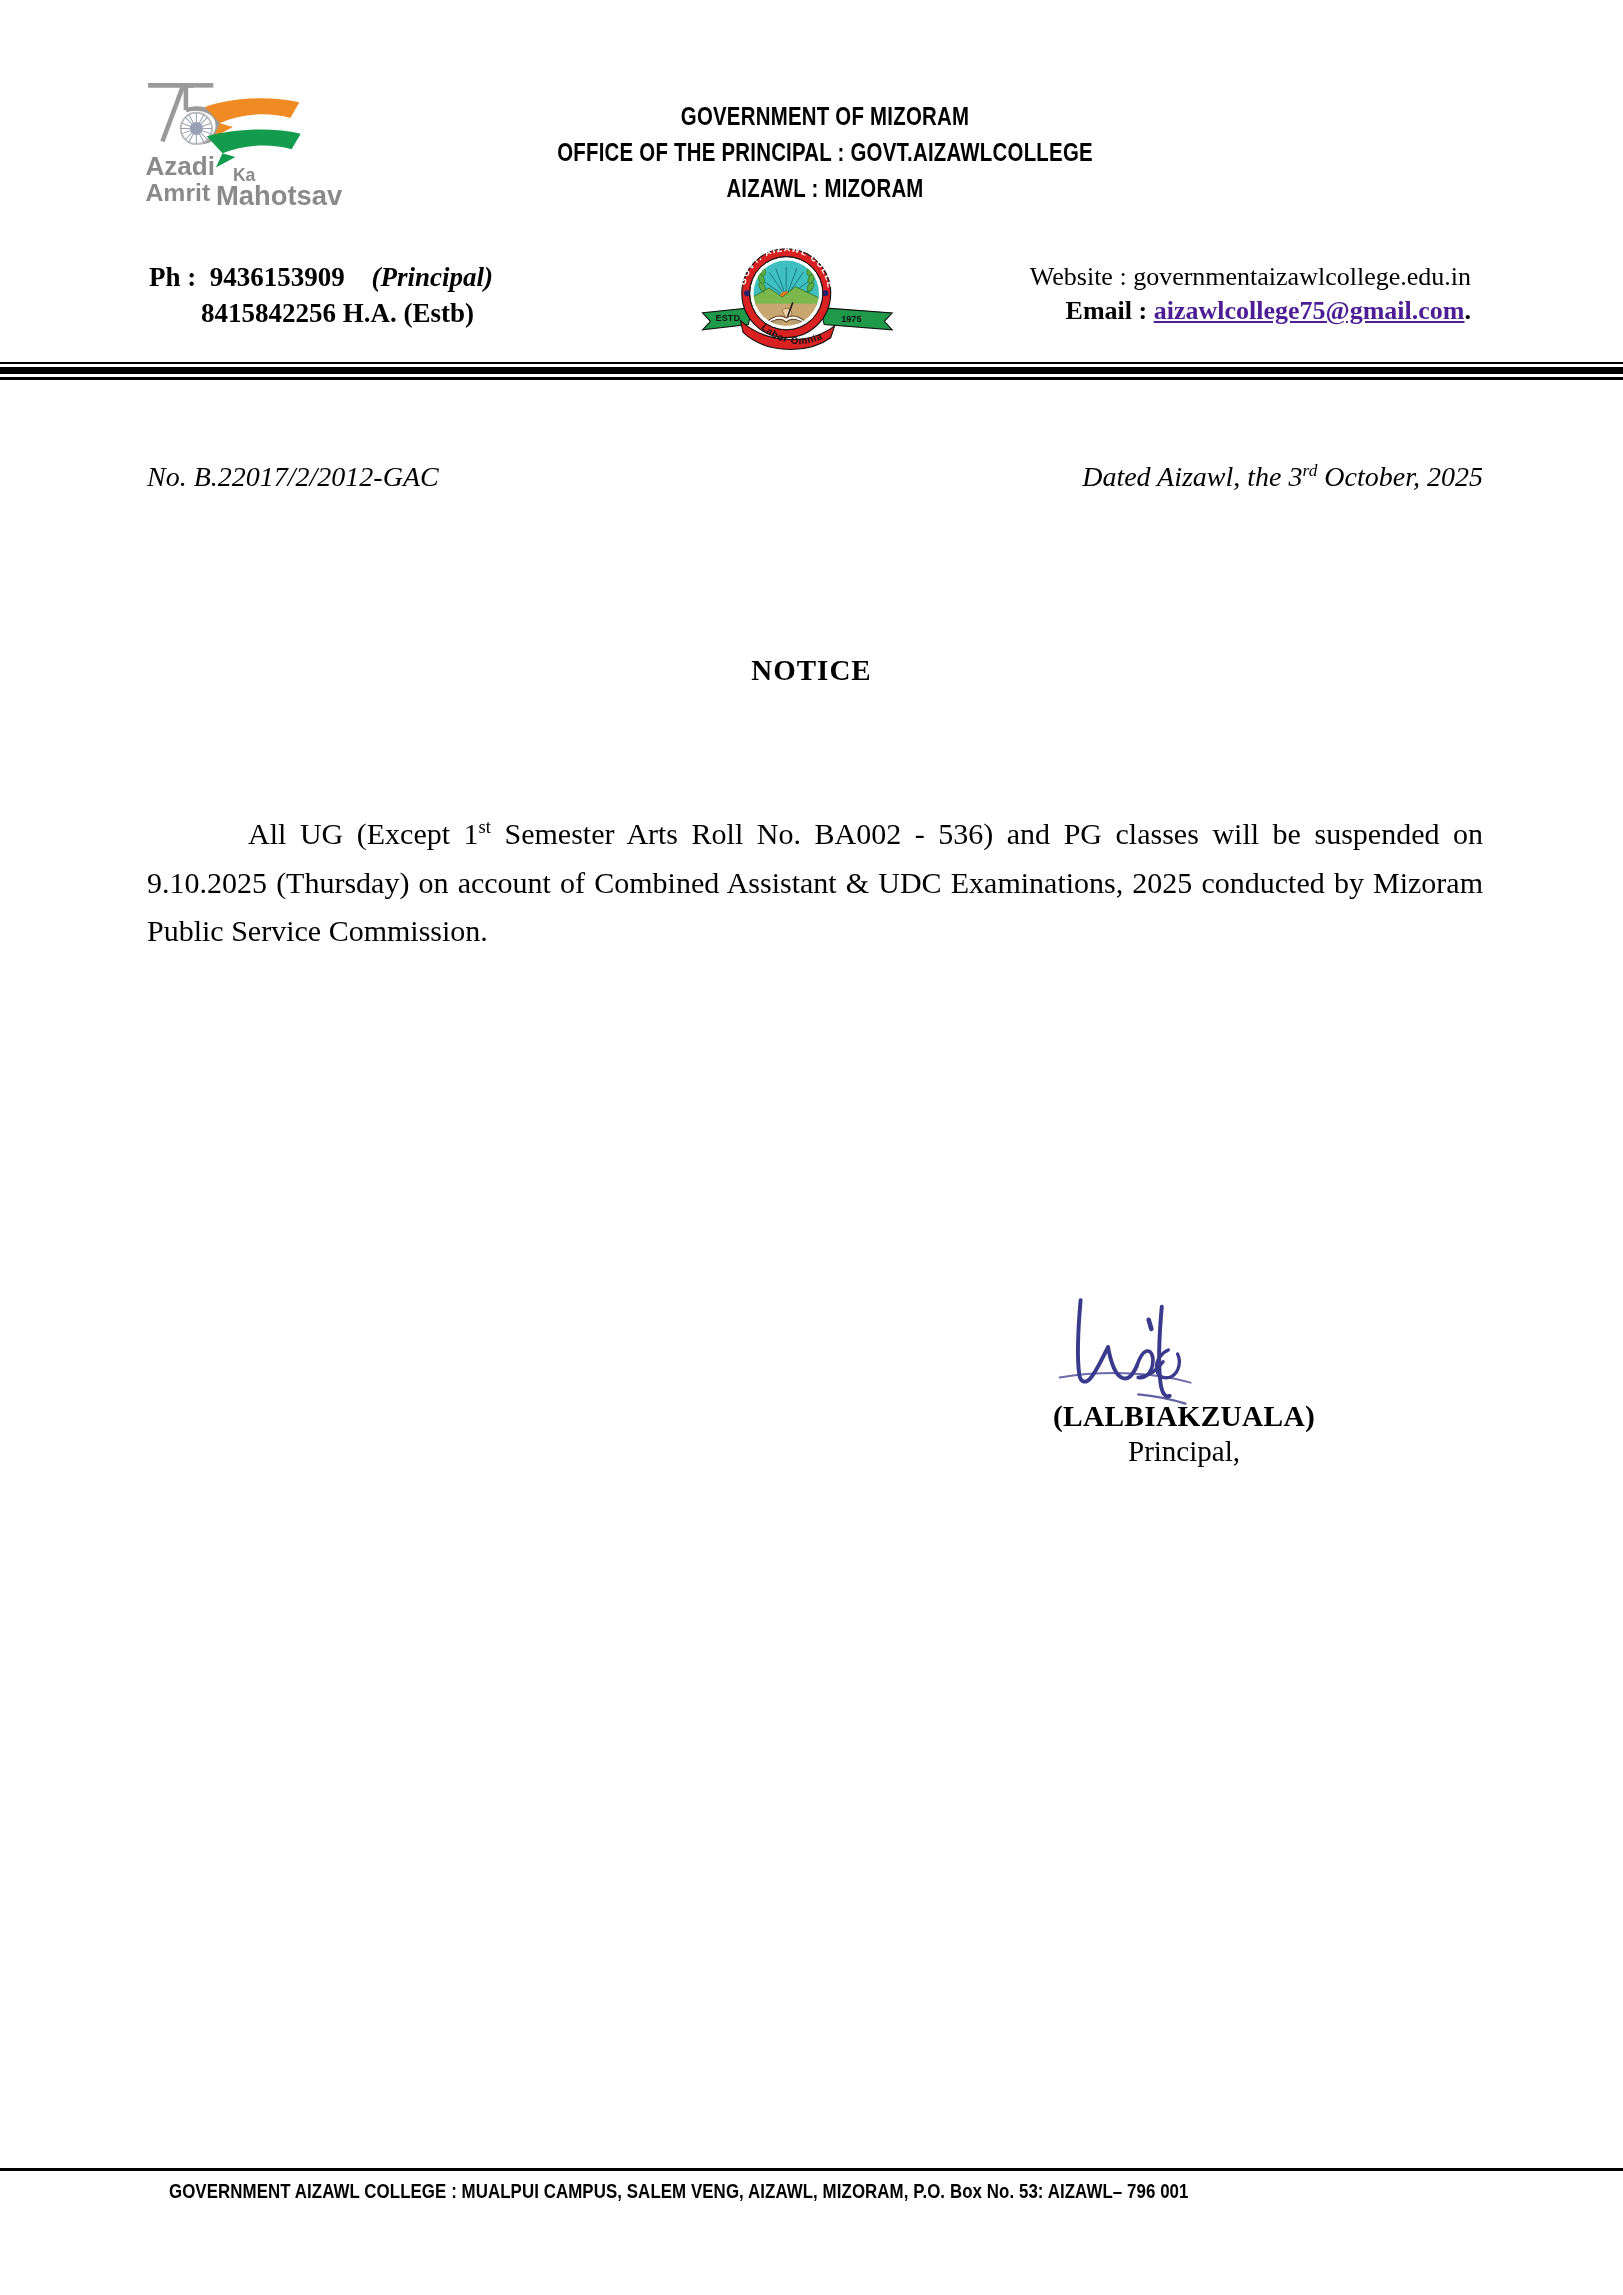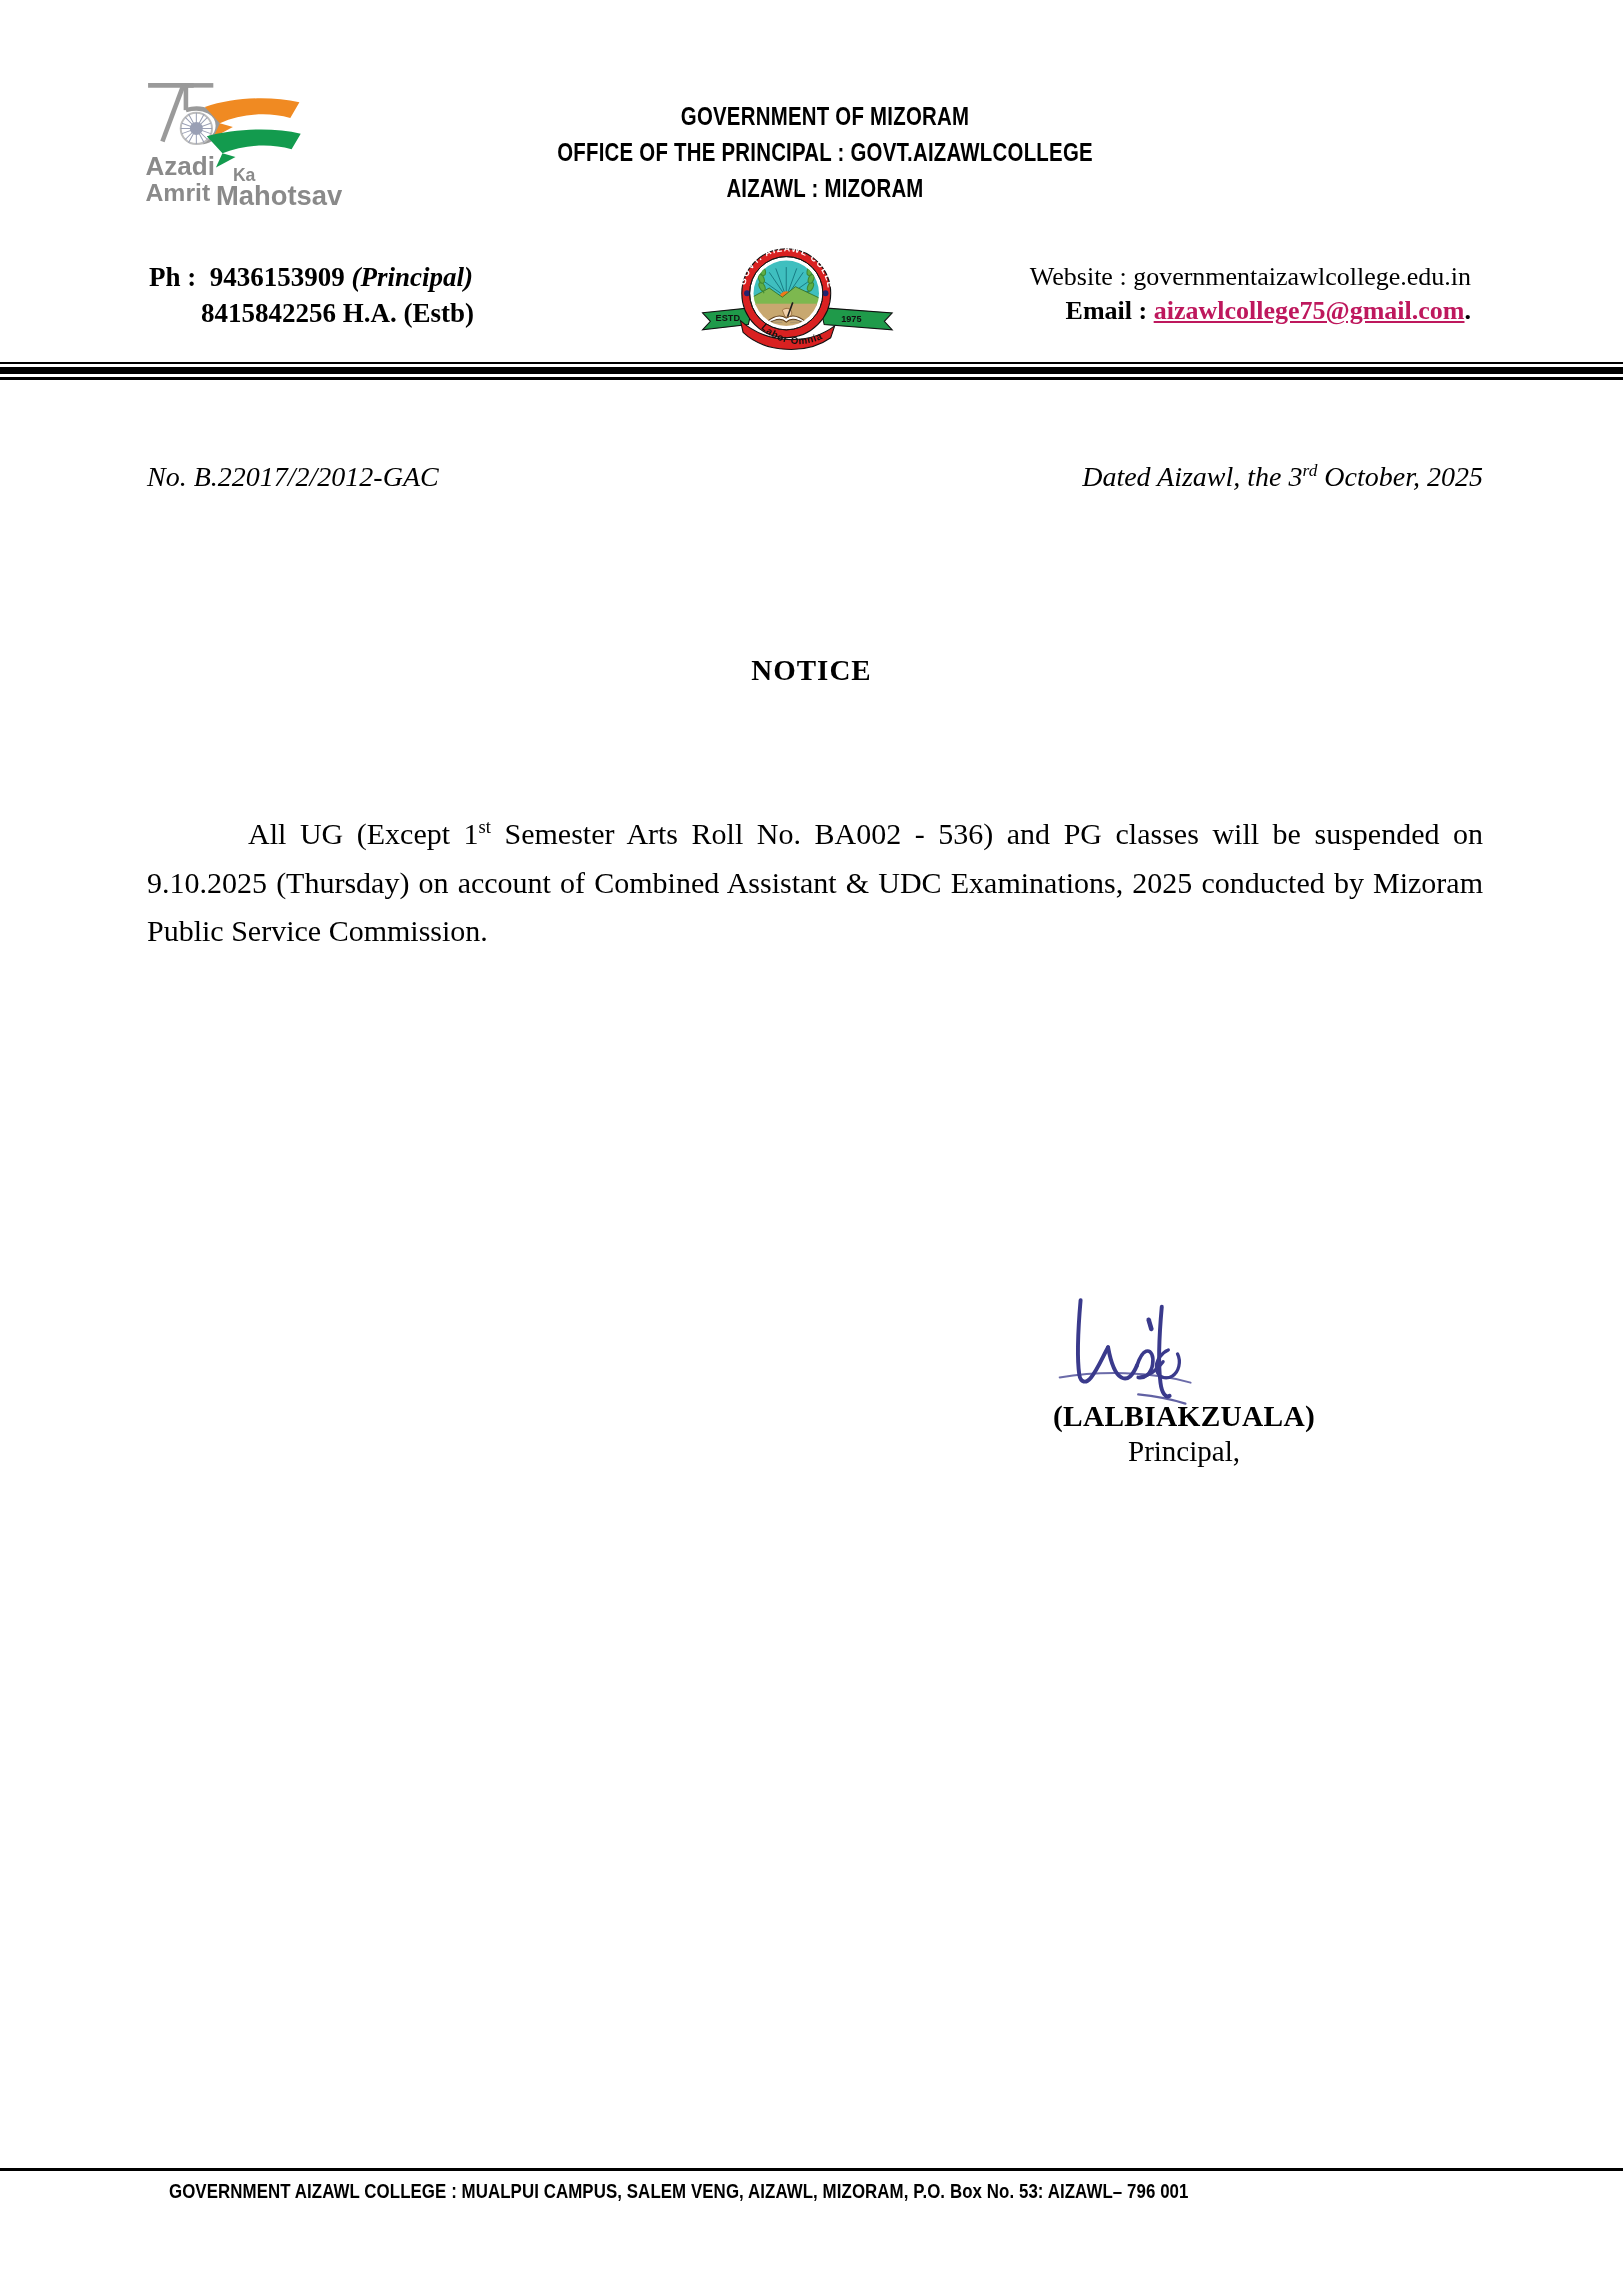--- a/index.html
+++ b/index.html
@@ -62,35 +62,35 @@
   .contact-left {
     position: absolute;
     left: 149px;
     top: 260px;
     font-weight: bold;
     font-size: 27px;
     line-height: 1.32;
     white-space: nowrap;
   }
   .contact-left .row2 { padding-left: 52px; }
-  .contact-left i { font-style: italic; }
+  .contact-left i { font-style: italic; margin-left: 20px; }
 
   .contact-right {
     position: absolute;
     right: 152px;
     top: 260px;
     text-align: right;
     font-size: 26px;
     line-height: 1.32;
     white-space: nowrap;
   }
   .contact-right .website { font-weight: normal; }
   .contact-right .emailrow { font-weight: bold; }
   .contact-right a {
-    color: #be185d;
+    color: #4c1d95;
     text-decoration: underline;
     font-weight: bold;
     text-align: center;
   }
 
   
   .seal {
     position: absolute;
     left: 696px;
     top: 216px;

